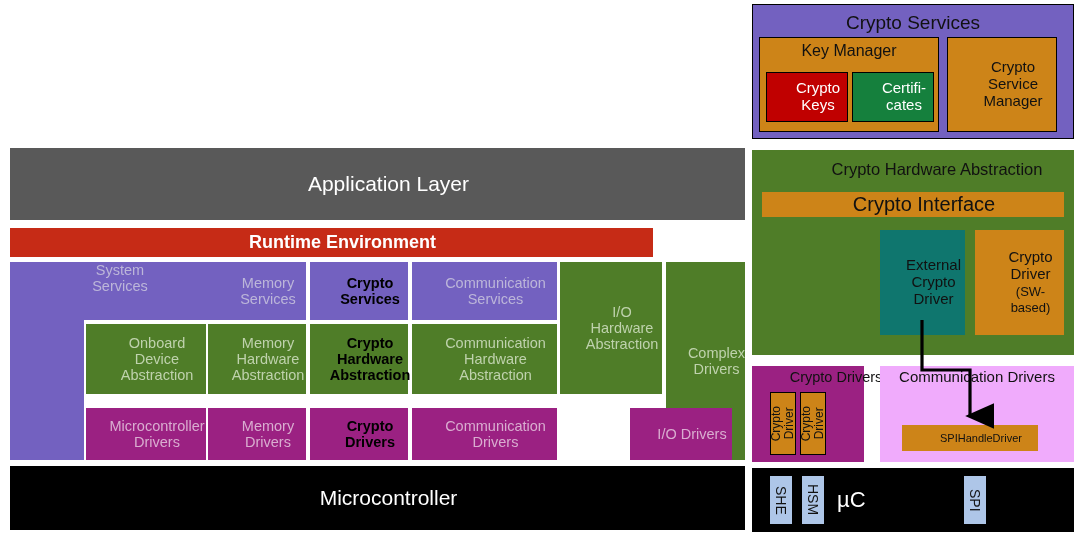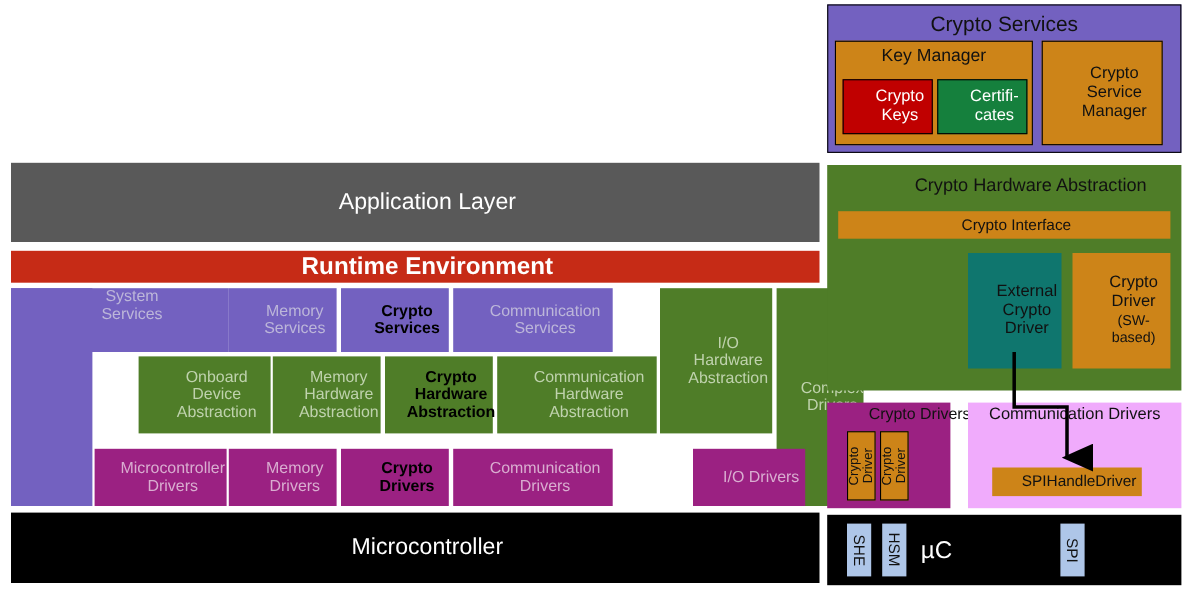--- a/index.html
+++ b/index.html
@@ -3,23 +3,23 @@
 <meta charset="utf-8">
 <style>
   html,body{margin:0;padding:0;background:#ffffff;}
   body{width:1080px;height:540px;position:relative;overflow:hidden;
        font-family:"Liberation Sans","DejaVu Sans",sans-serif;}
   .box{position:absolute;box-sizing:border-box;display:flex;align-items:center;
        justify-content:center;text-align:center;line-height:1.12;}
   .lbl{display:block;width:100%;padding-left:22px;}
   
   #app-layer{left:10px;top:148px;width:735px;height:72px;background:#595959;color:#ffffff;font-size:21px;}
-  #rte{left:10px;top:228px;width:735px;height:29px;background:#c62b16;color:#ffffff;font-size:22px;font-weight:600;}
+  #rte{left:10px;top:228px;width:643px;height:29px;background:#c62b16;color:#ffffff;font-size:18px;font-weight:600;}
   .svc{background:#7361c0;color:#bcb6d9;font-size:14.5px;}
-  .hwa{background:#4f7d28;color:#bfd2ad;font-size:14.5px;margin-left:40px;}
+  .hwa{background:#4f7d28;color:#bfd2ad;font-size:14.5px;}
   .drv{background:#9b2182;color:#d9add0;font-size:14.5px;}
   .hl{color:#000000;font-weight:bold;}
   #mcu{left:10px;top:466px;width:735px;height:64px;background:#000000;color:#ffffff;font-size:21px;}
 
   #sys-svc{left:10px;top:262px;width:74px;height:198px;align-items:flex-start;justify-content:flex-start;}
   #sys-svc-top{left:10px;top:262px;width:198px;height:58px;align-items:flex-start;justify-content:flex-start;}
 
   #mem-svc{left:208px;top:262px;width:98px;height:58px;}
   #cry-svc{left:310px;top:262px;width:98px;height:58px;}
   #com-svc{left:412px;top:262px;width:145px;height:58px;}
@@ -48,40 +48,40 @@
                border:1.5px solid #000;color:#fff;font-size:15px;}
   #certificates{left:852px;top:72px;width:82px;height:50px;background:#15803d;
                border:1.5px solid #000;color:#fff;font-size:15px;}
   #csm{left:947px;top:37px;width:110px;height:95px;background:#cd8418;
        border:1.5px solid #000;color:#111;font-size:15px;}
 
   #crypto-hwa{left:752px;top:150px;width:322px;height:205px;background:#4f7d28;
               align-items:flex-start;}
   #chwa-title{position:absolute;top:10px;left:0;width:100%;font-size:16.5px;color:#111;margin-left:24px;}
   #crypto-interface{left:762px;top:192px;width:302px;height:25px;background:#cd8418;
-                    color:#111;font-size:14px;}
+                    color:#111;font-size:20px;}
   #ext-crypto-drv{left:880px;top:230px;width:85px;height:105px;background:#0f766e;
                   color:#111;font-size:15px;}
   #crypto-drv-sw{left:975px;top:230px;width:89px;height:105px;background:#cd8418;
                  color:#111;font-size:15px;}
   .sub{font-size:13px;}
 
   #crypto-drivers{left:752px;top:366px;width:112px;height:96px;background:#9b2182;
                   align-items:flex-start;}
   #cd-title{position:absolute;top:3px;left:0;width:100%;font-size:14.5px;color:#111;padding-left:28px;}
   #cdrv1{left:770px;top:392px;width:26px;height:63px;background:#cd8418;border:1.2px solid #000;}
   #cdrv2{left:800px;top:392px;width:26px;height:63px;background:#cd8418;border:1.2px solid #000;}
   .vtext{writing-mode:vertical-rl;transform:rotate(180deg);font-size:12px;color:#111;
          line-height:1.05;text-align:center;white-space:pre-line;}
 
   #comm-drivers{left:880px;top:366px;width:194px;height:96px;background:#f0abfc;
                 align-items:flex-start;}
   #comd-title{position:absolute;top:3px;left:0;width:100%;font-size:15px;color:#111;}
   #spi-handle{left:902px;top:425px;width:136px;height:26px;background:#cd8418;
-              color:#111;font-size:14px;}
+              color:#111;font-size:11px;}
 
   #uc-bar{left:752px;top:468px;width:322px;height:64px;background:#000000;}
   #uc-label{position:absolute;left:837px;top:487px;color:#ffffff;font-size:22px;}
   .chip{position:absolute;background:#aec6e8;border:0;display:flex;
         align-items:center;justify-content:center;}
   .chiptext{writing-mode:vertical-rl;font-size:14px;color:#111;font-weight:500;}
   #chip-she{left:770px;top:476px;width:22px;height:48px;}
   #chip-hsm{left:802px;top:476px;width:22px;height:48px;}
   #chip-spi{left:964px;top:476px;width:22px;height:48px;}
 

